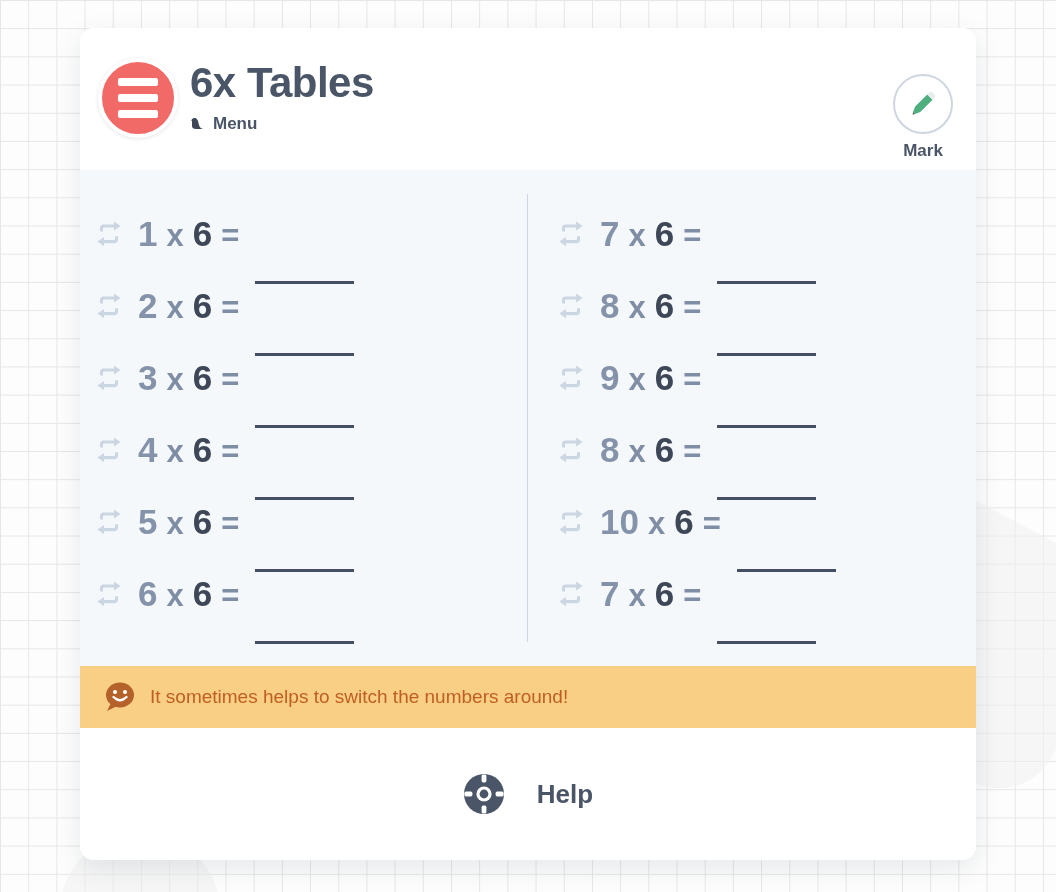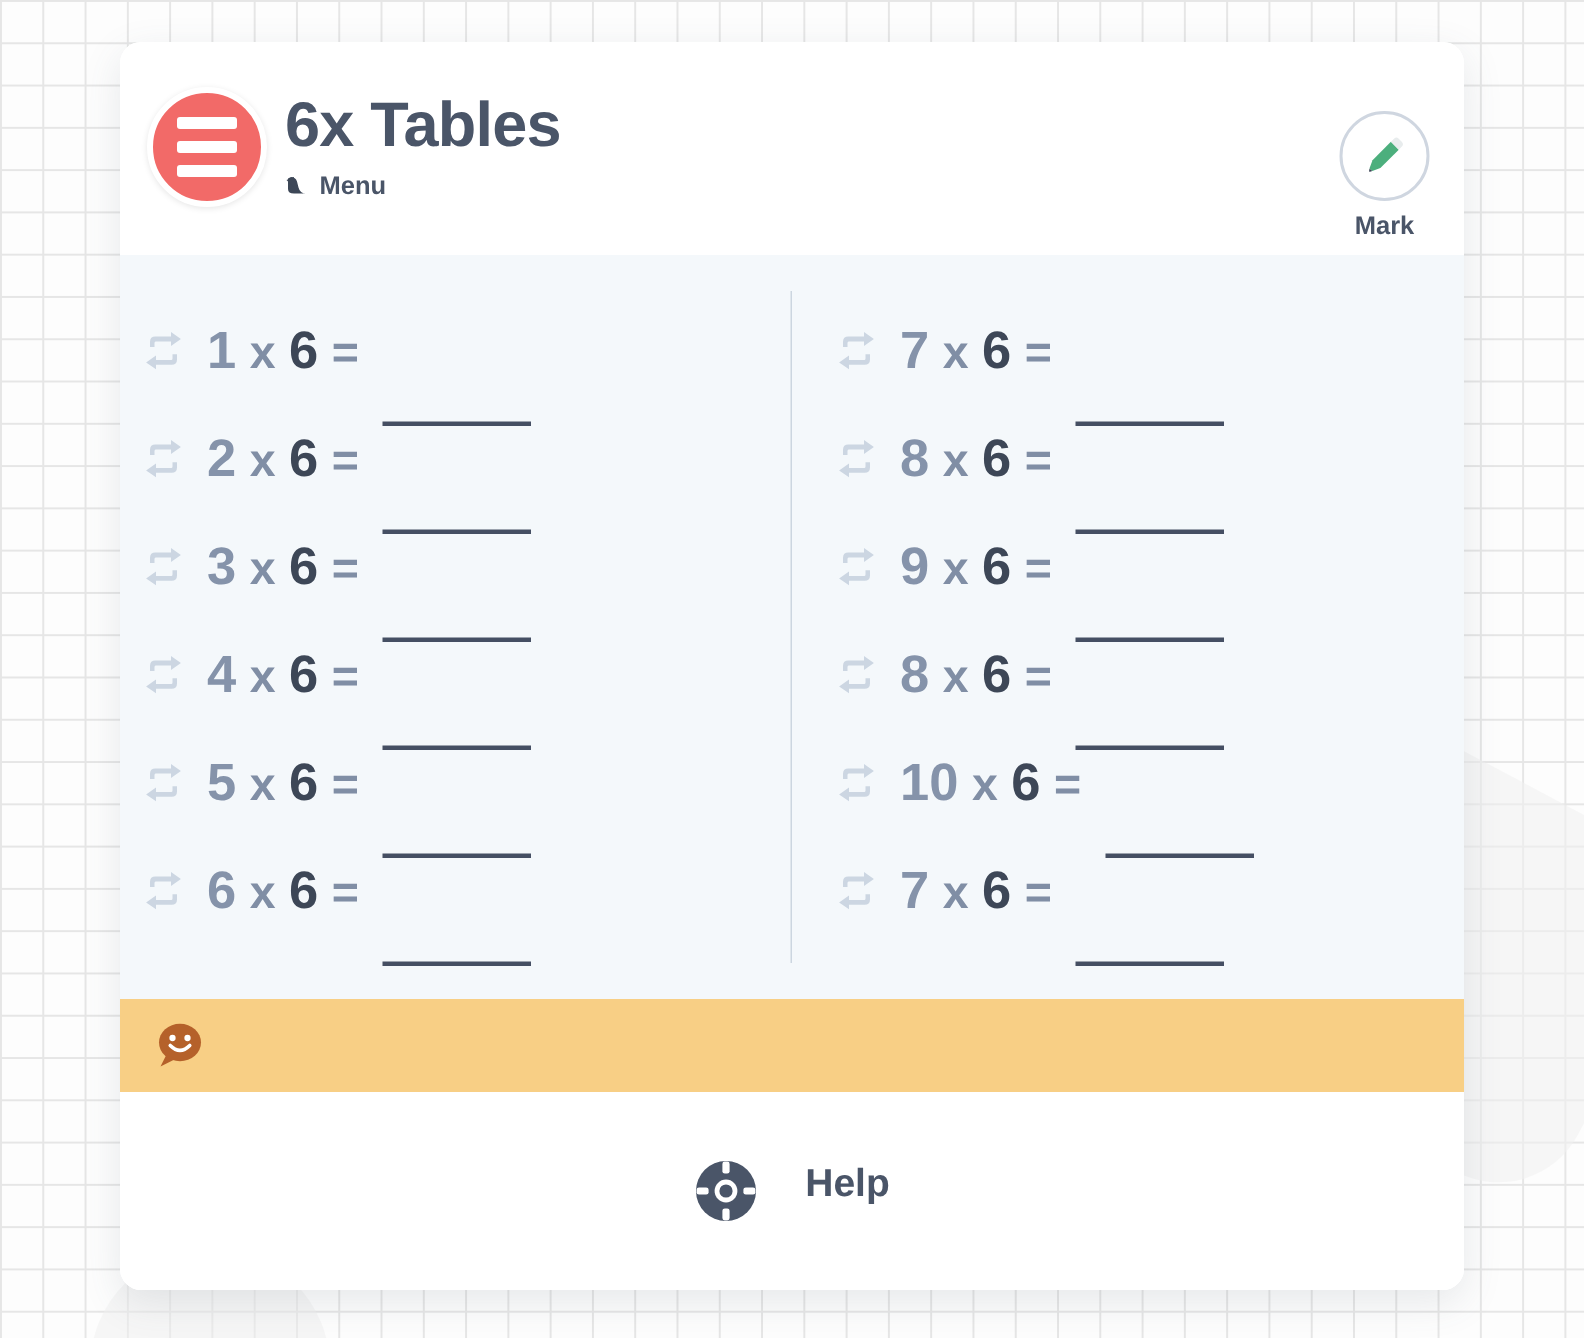--- a/index.html
+++ b/index.html
@@ -123,21 +123,21 @@
     background:#f8cf85;height:62px;
     display:flex;align-items:center;padding-left:22px;gap:14px;
   }
   .hint-text{font-size:19px;color:#c05f24;}
 
   
   .footer{
     height:132px;background:#fff;
     display:flex;align-items:center;justify-content:center;
   }
-  .help-btn{display:flex;gap:32px;cursor:pointer;}
+  .help-btn{display:flex;align-items:center;gap:32px;cursor:pointer;}
   .help-label{font-size:26px;font-weight:bold;color:#4a5568;}
 </style>
 </head>
 <body>
 
 <div class="watermark"></div>
 <div class="watermark2"></div>
 
 <div class="card">
 
@@ -367,20 +367,21 @@
   </div>
 
   <div class="hint">
     <svg width="34" height="32" viewBox="0 0 34 32">
       <ellipse cx="18" cy="14" rx="14" ry="12.5" fill="#b5612a"></ellipse>
       <path d="M9 22 L5 30 L15 25 Z" fill="#b5612a"></path>
       <circle cx="13" cy="11" r="2.1" fill="#fff"></circle>
       <circle cx="23" cy="11" r="2.1" fill="#fff"></circle>
       <path d="M11.5 16 Q18 22.5 24.5 16" stroke="#fff" stroke-width="2.4" fill="none" stroke-linecap="round"></path>
     </svg>
+    <span class="hint-text">It sometimes helps to switch the numbers around!</span>
   </div>
 
   <div class="footer">
     <div class="help-btn">
       <svg width="42" height="42" viewBox="0 0 42 42">
         <circle cx="21" cy="21" r="20" fill="#4a5568"></circle>
         <circle cx="21" cy="21" r="7.6" fill="#ffffff"></circle>
         <circle cx="21" cy="21" r="4.4" fill="#4a5568"></circle>
         <rect x="18.6" y="1.4" width="4.8" height="8" rx="1.6" fill="#ffffff"></rect>
         <rect x="18.6" y="32.6" width="4.8" height="8" rx="1.6" fill="#ffffff"></rect>

